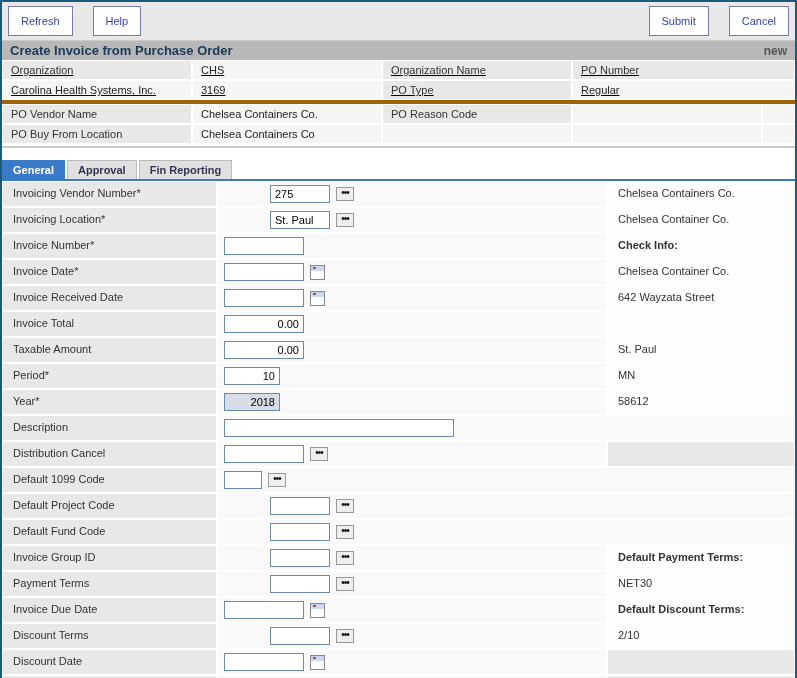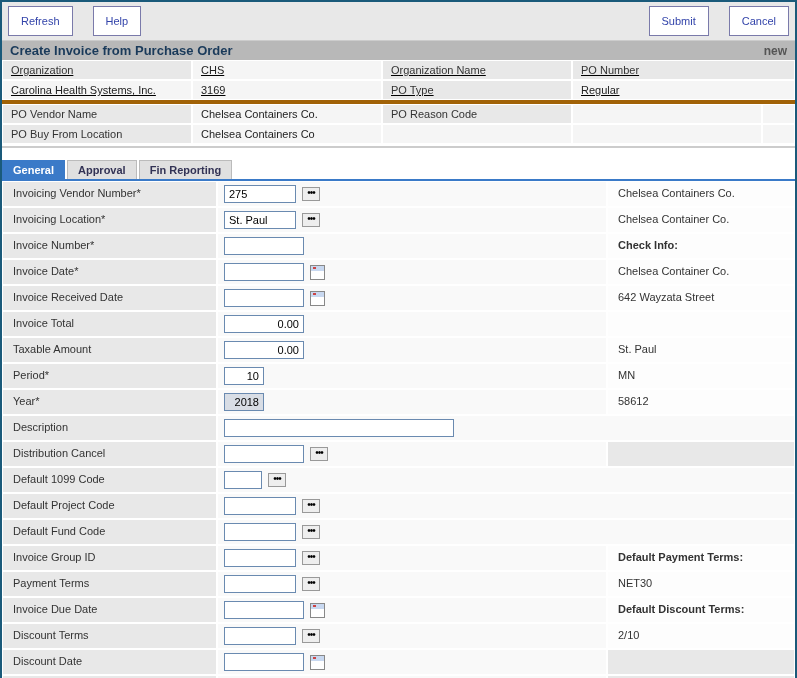--- a/index.html
+++ b/index.html
@@ -121,23 +121,23 @@
   height: 18px;
 }
 select {
   border: 1px solid #6a8ab0;
   padding: 1px 2px;
   font-size: 11px;
   font-family: inherit;
   height: 19px;
   background: #f0f0f0;
 }
-.w-60 { width: 72px; }
+.w-60 { width: 60px; margin-left: 46px; }
 .w-30 { width: 38px; }
-.w-45 { width: 40px; text-align: right; }
+.w-45 { width: 56px; text-align: right; }
 .w-80 { width: 80px; }
 .w-80r { width: 80px; text-align: right; }
 .w-210 { width: 230px; }
 .dots {
   display: inline-block;
   width: 18px;
   height: 14px;
   background: #eee;
   border: 1px solid #999;
   text-align: center;

